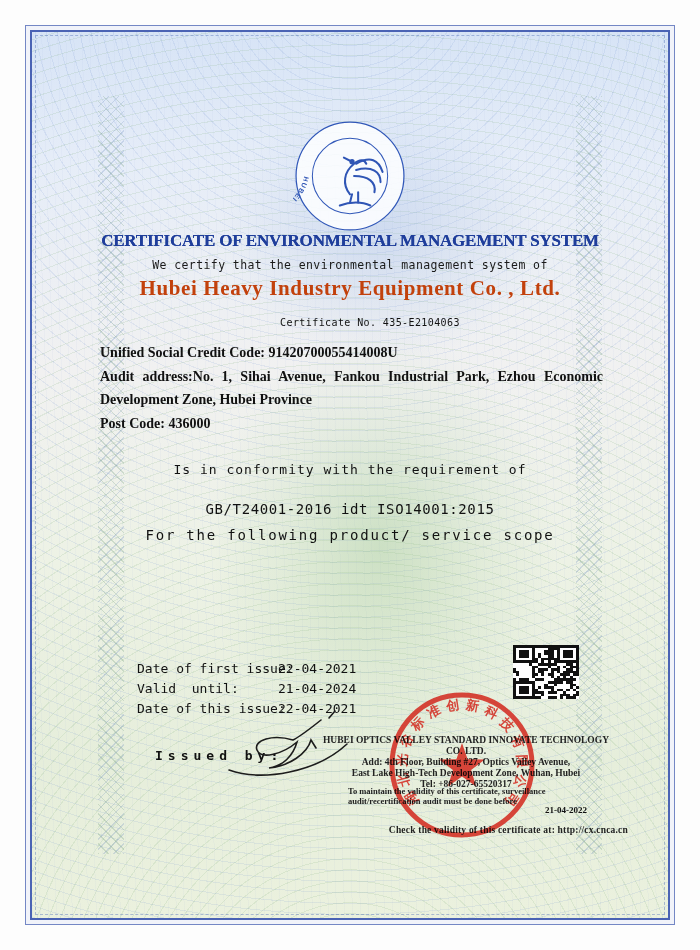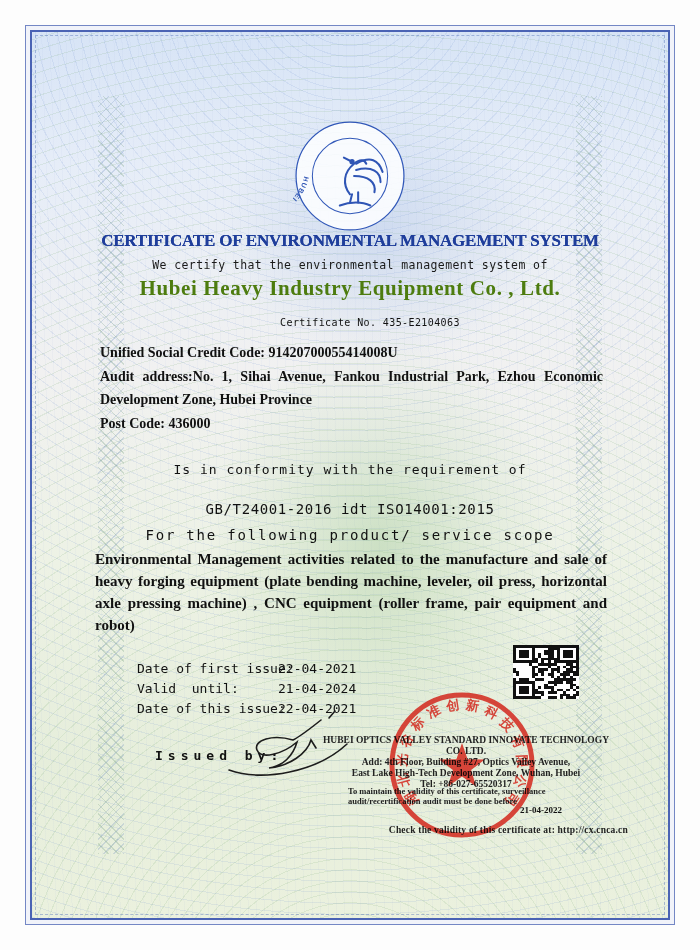--- a/index.html
+++ b/index.html
@@ -34,34 +34,34 @@
     background:radial-gradient(closest-side,rgba(145,175,225,.30),transparent);}
 
   .content{position:absolute;inset:0;z-index:5;color:#111;}
   .abs{position:absolute;}
   .ctr{left:0;width:700px;text-align:center;}
 
   .title{font-weight:bold;font-size:17px;letter-spacing:-.2px;color:#1f3e9b;
     font-family:"Liberation Serif",serif;text-shadow:0 0 .4px #1f3e9b;}
   .mono{font-family:"DejaVu Sans Mono","Liberation Mono",monospace;font-weight:normal;}
   .subtitle{font-size:11.5px;letter-spacing:.4px;color:#1a1a1a;}
-  .company{font-size:21px;font-weight:bold;letter-spacing:.6px;color:#4d7c0f;}
+  .company{font-size:21px;font-weight:bold;letter-spacing:.6px;color:#c2410c;}
   .certno{font-size:10px;letter-spacing:.4px;padding-left:20px;}
   .details{left:100px;top:341px;width:503px;font-size:14px;font-weight:bold;line-height:23.5px;text-align:justify;}
   .details div{margin:0;}
   .conf{font-size:13px;letter-spacing:1px;}
   .std{font-size:14px;letter-spacing:.6px;}
   .scope-intro{font-size:14px;letter-spacing:1.8px;}
   .scope{left:95px;top:548px;width:512px;font-size:15px;font-weight:bold;line-height:22px;text-align:justify;}
   .dates{left:137px;top:659px;font-size:13px;line-height:20px;}
   .d-label{display:inline-block;width:141px;white-space:pre;}
   .issuedby{left:155px;top:748px;font-size:13px;letter-spacing:5px;}
   .issuer{left:320px;top:735px;width:292px;text-align:center;font-size:9.5px;font-weight:bold;line-height:11px;color:#222;}
   .note{left:348px;top:786px;width:276px;font-size:8.5px;font-weight:bold;line-height:10px;color:#222;}
-  .note-date{left:520px;top:805px;width:92px;text-align:left;font-size:9px;font-weight:bold;}
+  .note-date{left:520px;top:805px;width:92px;text-align:center;font-size:9px;font-weight:bold;}
   .check{left:0px;top:825px;width:610px;text-align:right;font-size:9.5px;font-weight:bold;color:#222;letter-spacing:.2px;padding-left:18px;}
 
   .logo{left:293px;top:119px;width:114px;height:114px;}
   .qr{left:513px;top:645px;width:66px;height:54px;}
   .seal{left:386px;top:689px;width:152px;height:152px;opacity:.86;mix-blend-mode:multiply;}
   .sig{left:223px;top:708px;width:134px;height:72px;}
 </style>
 </head>
 <body>
 
@@ -106,21 +106,20 @@
 
     <div class="abs details">
       <div>Unified Social Credit Code: 91420700055414008U</div>
       <div>Audit address:No. 1, Sihai Avenue, Fankou Industrial Park, Ezhou Economic Development Zone, Hubei Province</div>
       <div>Post Code: 436000</div>
     </div>
 
     <div class="abs ctr mono conf" style="top:462px">Is in conformity with the requirement of</div>
     <div class="abs ctr mono std" style="top:501px">GB/T24001-2016 idt ISO14001:2015</div>
     <div class="abs ctr mono scope-intro" style="top:527px">For the following product/ service scope</div>
-    <div class="abs scope">Environmental Management activities related to the manufacture and sale of heavy forging equipment (plate bending machine, leveler, oil press, horizontal axle pressing machine) , CNC equipment (roller frame, pair equipment and robot)</div>
 
     <div class="abs mono dates">
       <div><span class="d-label">Date of first issue:</span><span>22-04-2021</span></div>
       <div><span class="d-label">Valid  until:</span><span>21-04-2024</span></div>
       <div><span class="d-label">Date of this issue:</span><span>22-04-2021</span></div>
     </div>
 
     <div class="abs qr"><svg width="66" height="54" viewBox="0 0 21 21" preserveAspectRatio="none" shape-rendering="crispEdges">
           <rect width="21" height="21" fill="#fff"></rect>
           <g fill="#111">

